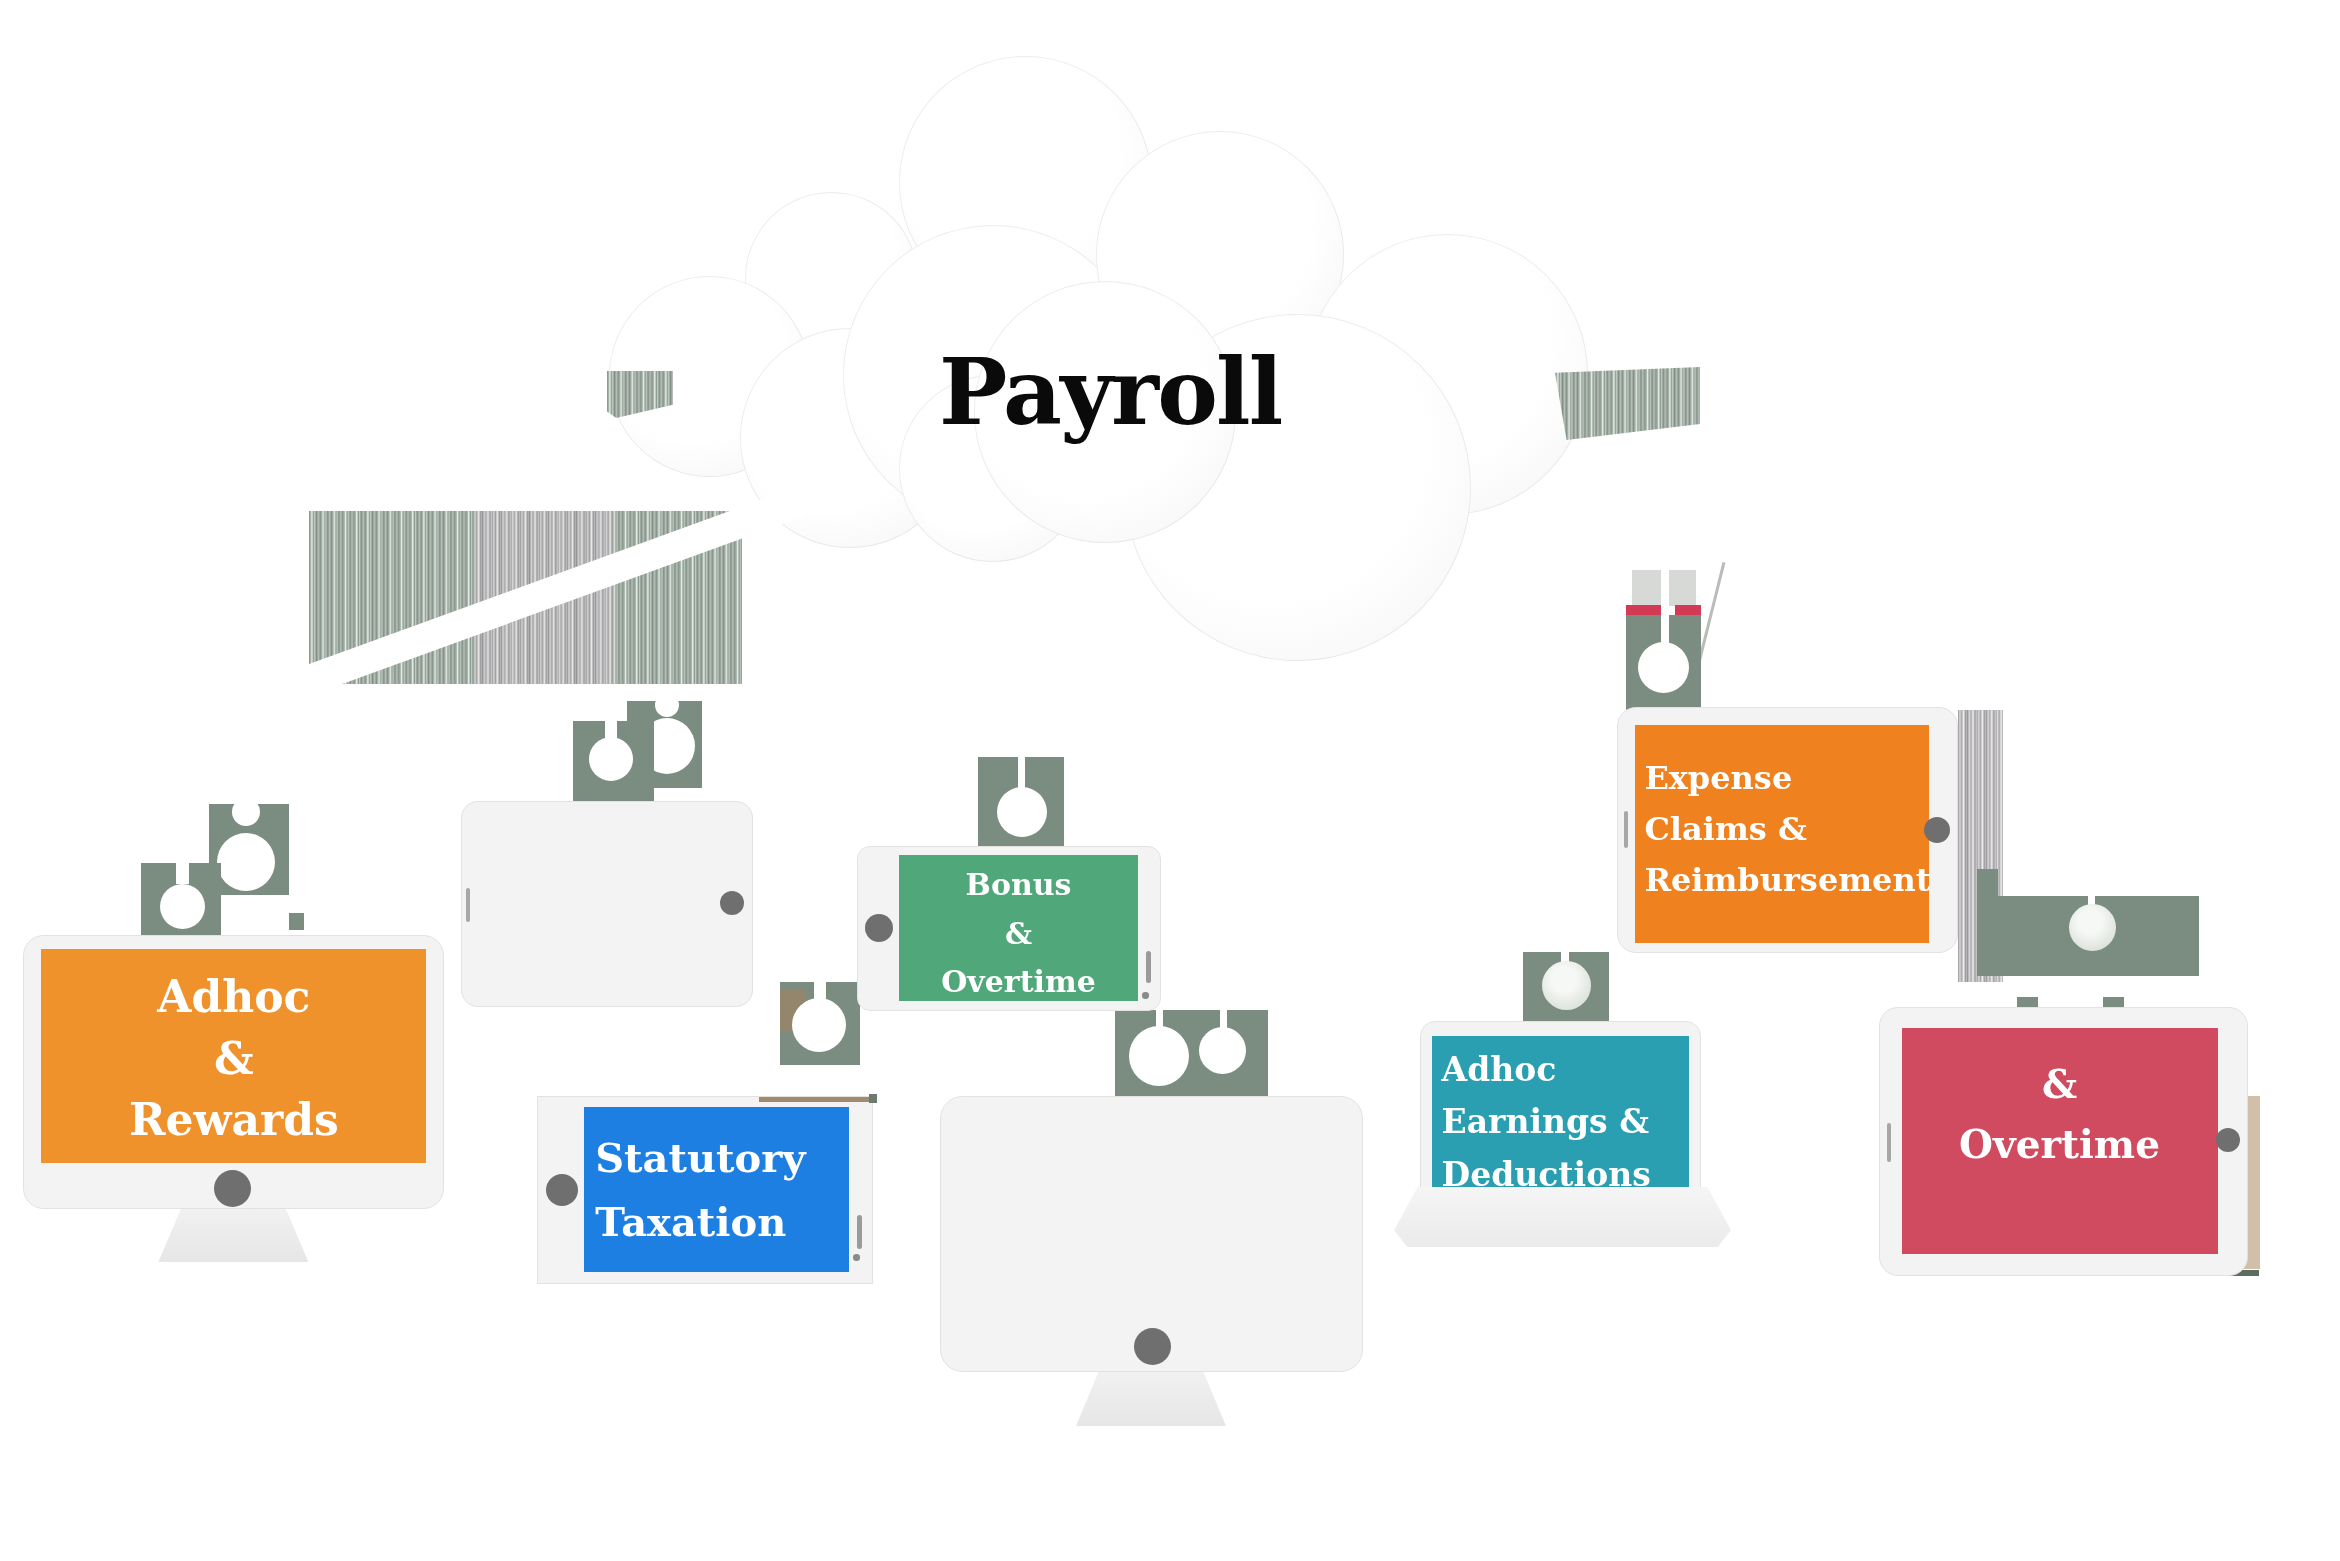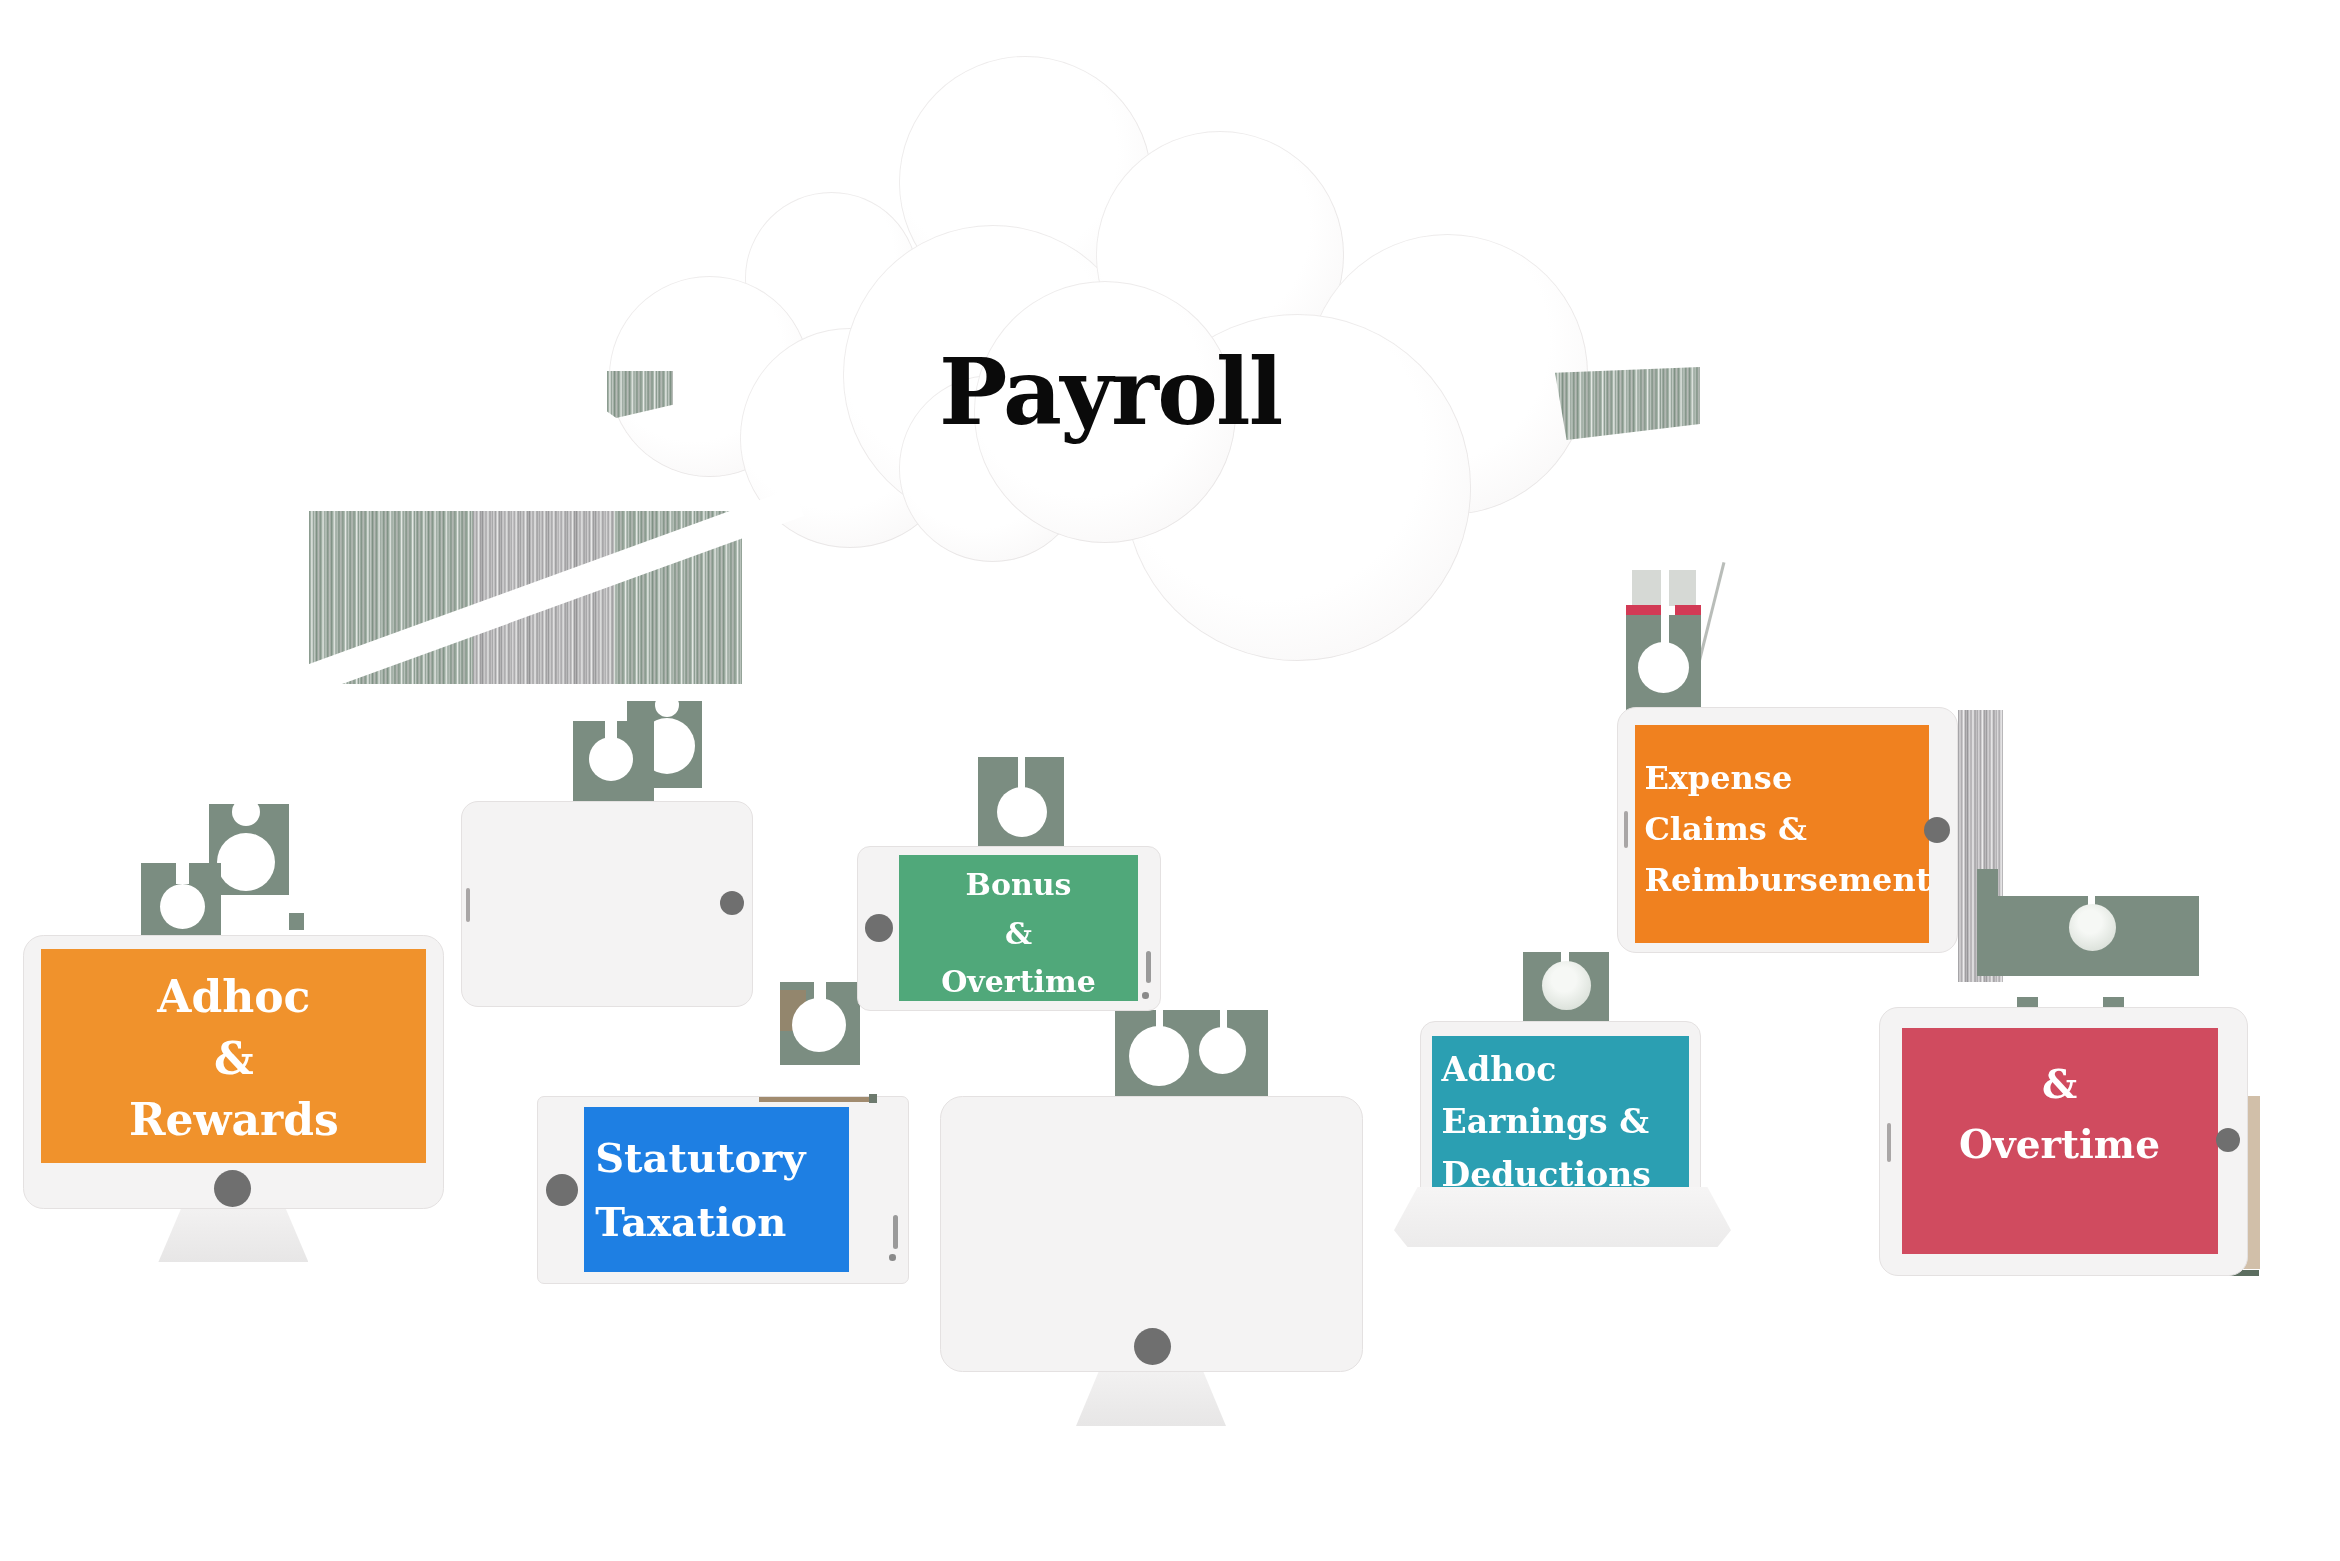--- a/index.html
+++ b/index.html
@@ -24,21 +24,21 @@
   
   .sq{position:absolute;background:#7b8d81;}
   .wc{position:absolute;border-radius:50%;background:#fff;}
   .wc.gray{background:radial-gradient(circle at 45% 38%, #f6f8f5 30%, #e2e7e1 65%, #ced5ce 100%);}
   .rope{position:absolute;background:#fff;}
 
   
   .frame{position:absolute;background:#f4f3f3;border:0.9px solid #e4e1e1;z-index:4;}
   .monitorframe{border-radius:20.6px;}
   .tabletframe{border-radius:17px;}
-  .phoneframe{border-radius:7px;padding-left:36px;}
+  .phoneframe{border-radius:0;}
   .screen{position:absolute;overflow:hidden;}
   .label{color:#fff;font-weight:bold;}
   .label .line{white-space:nowrap;}
   .label.center{text-align:center;}
   .homebtn{position:absolute;border-radius:50%;background:#6f6f6f;}
   .slot{position:absolute;width:4.7px;border-radius:2.8px;background:#a9a6a6;}
   .m-dot{position:absolute;border-radius:50%;background:#6f6f6f;}
   .m-stand{position:absolute;background:linear-gradient(#f2f1f1,#e7e6e6);
            clip-path:polygon(15% 0,85% 0,100% 100%,0 100%);}
   .laptopbase{position:absolute;background:linear-gradient(#f6f5f5,#eceBeb);

